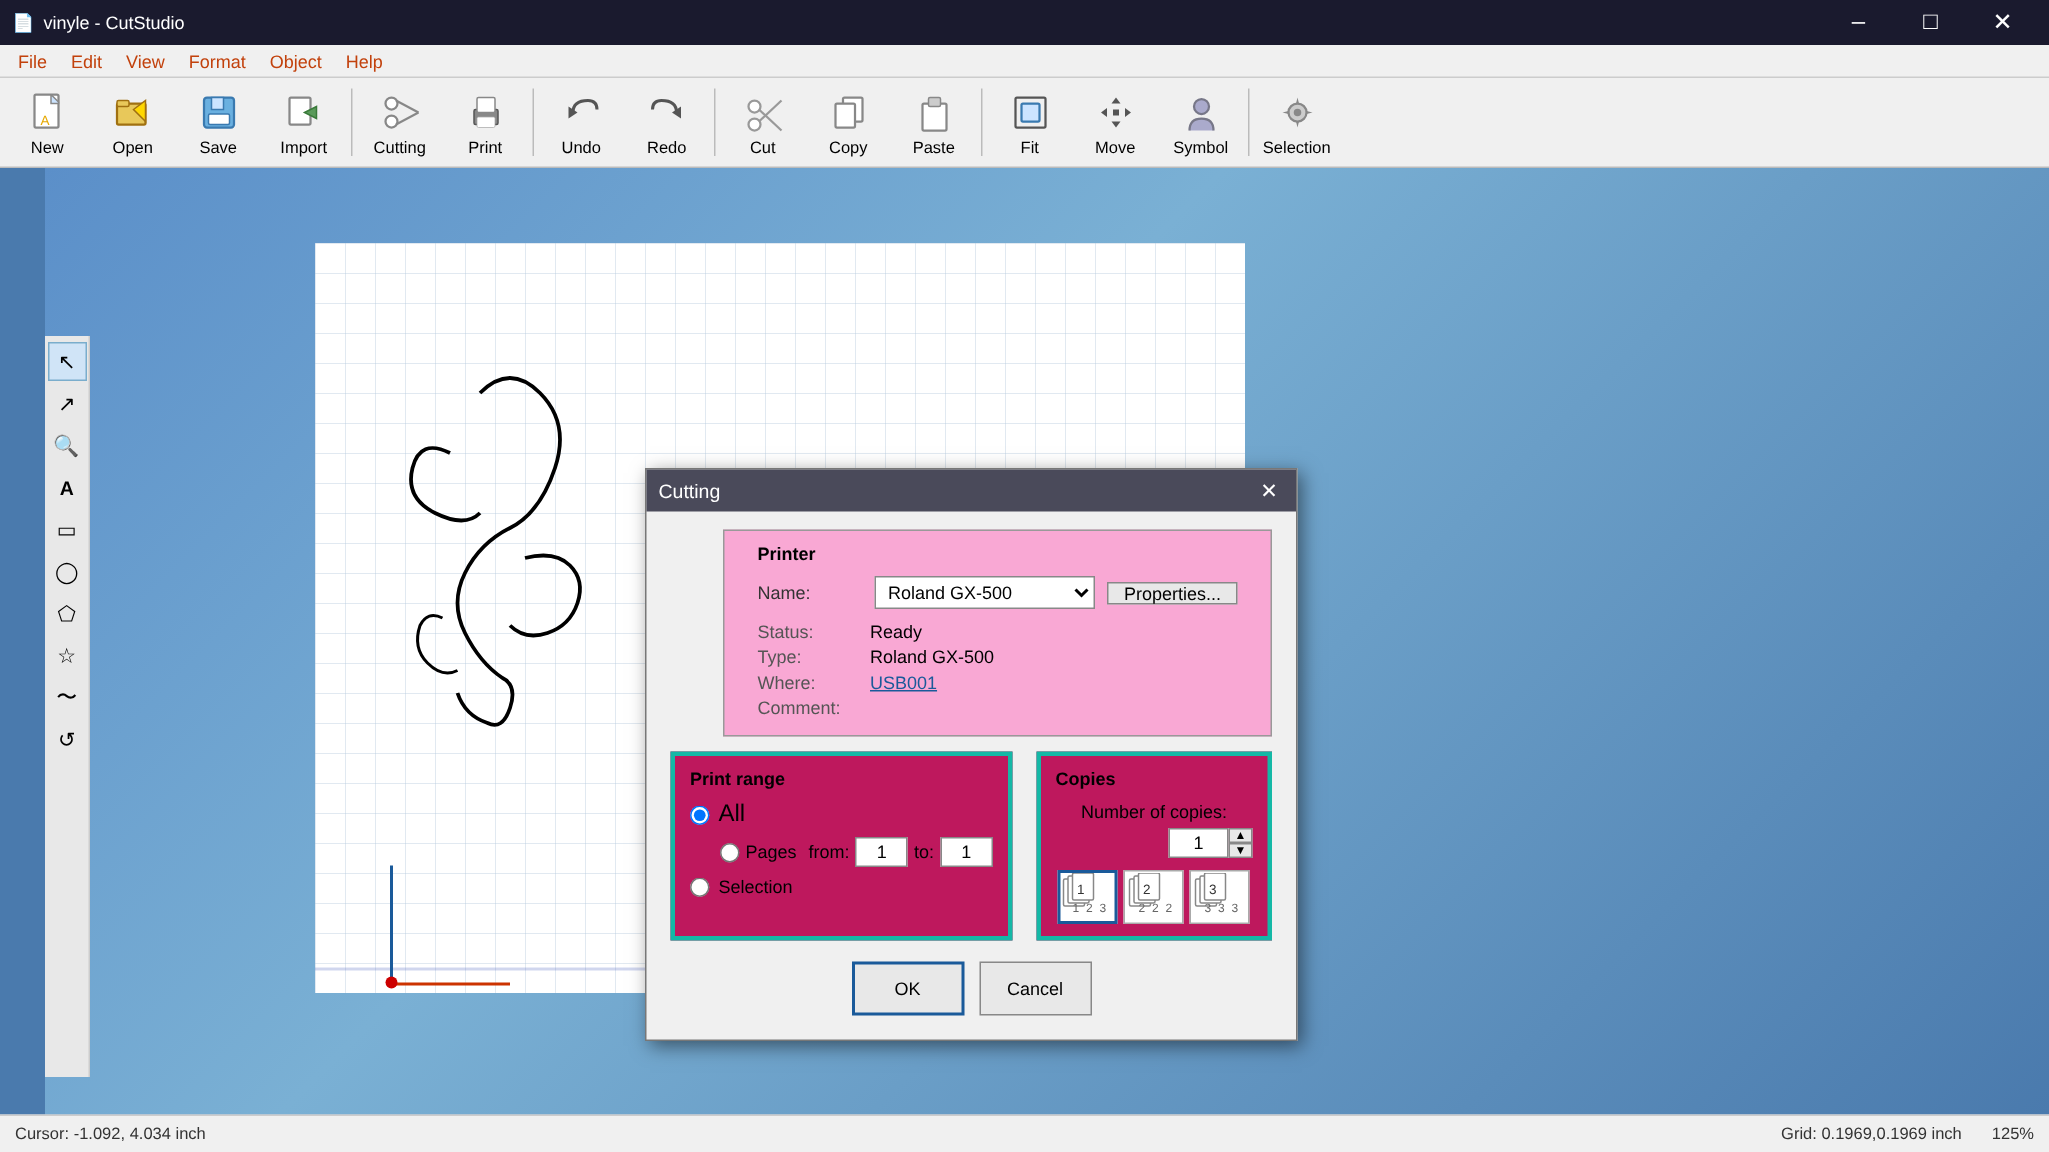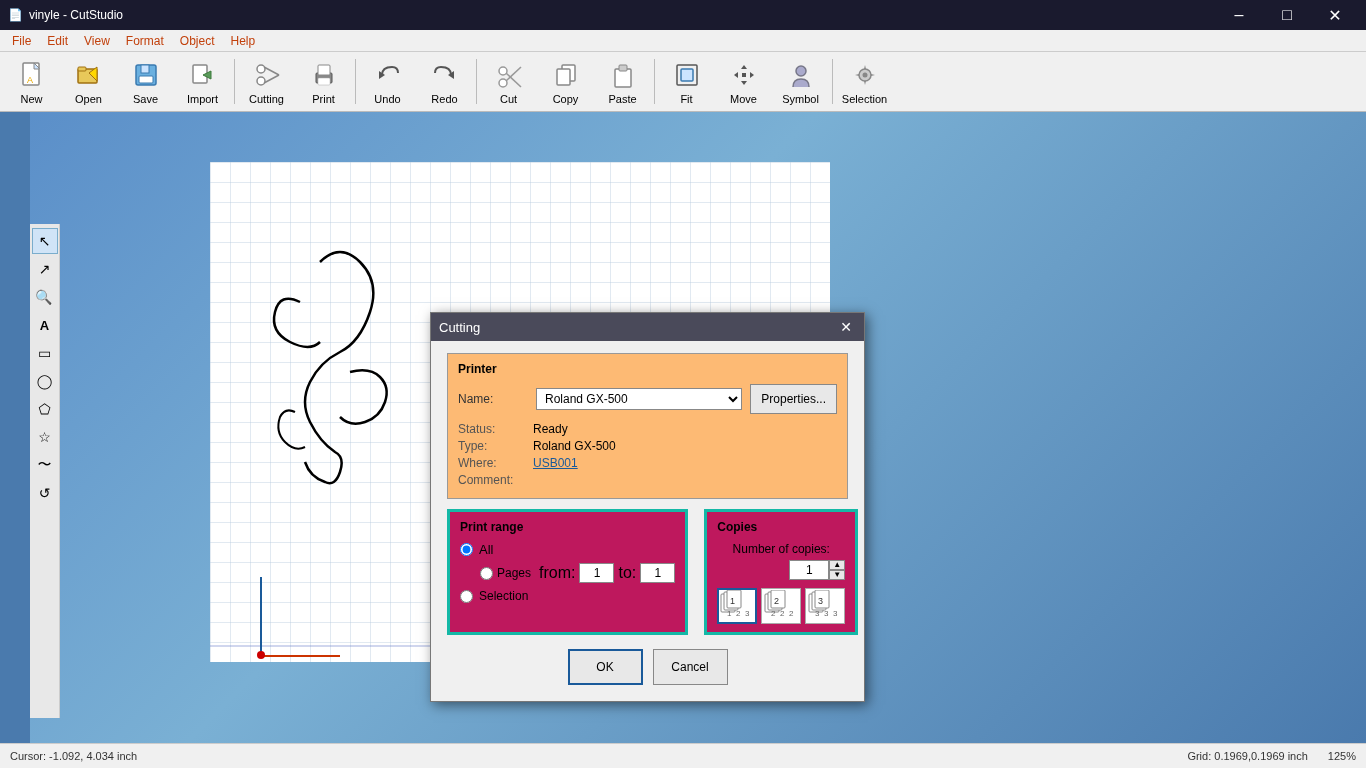--- a/index.html
+++ b/index.html
@@ -189,23 +189,24 @@
 
     
     .section-label {
       font-size: 12px;
       font-weight: 600;
       color: #000;
       margin-bottom: 8px;
     }
     .printer-box {
       border: 1px solid #999;
-      padding: 8px 10px;
+      padding: 8px 22px;
       margin-bottom: 10px;
-      background: #fdba74;
+      background: #f9a8d4;
+      margin-left: 35px;
     }
     .printer-row-label {
       width: 70px;
       font-size: 12px;
       color: #333;
     }
     .printer-name-row {
       display: flex;
       align-items: center;
       gap: 8px;
@@ -213,21 +214,21 @@
     }
     select.printer-select {
       flex: 1;
       height: 22px;
       font-size: 12px;
       border: 1px solid #888;
       background: #fff;
       padding: 0 4px;
     }
     .properties-btn {
-      height: 30px;
+      height: 15px;
       padding: 0 10px;
       font-size: 12px;
       border: 1px solid #888;
       background: #e8e8e8;
       cursor: pointer;
     }
 
     
     .info-row {
       display: flex;
@@ -273,21 +274,21 @@
     .range-box { flex: 1; }
     .copies-box { width: 175px; }
 
     .radio-row {
       display: flex;
       align-items: center;
       gap: 6px;
       margin-bottom: 6px;
     }
     .radio-row input[type="radio"] { margin: 0; }
-    .radio-row label { font-size: 13px; }
+    .radio-row label { font-size: 16px; }
 
     .pages-row {
       display: flex;
       align-items: center;
       gap: 4px;
       margin-bottom: 6px;
       padding-left: 20px;
     }
     .pages-row input[type="radio"] { margin: 0; }
     .pages-row label { font-size: 12px; }
@@ -297,21 +298,21 @@
       gap: 4px;
       margin-left: 4px;
     }
     .pages-row input[type="text"] {
       width: 35px;
       height: 20px;
       border: 1px solid #888;
       font-size: 12px;
       text-align: center;
     }
-    .pages-row span { font-size: 16px; text-align: right; }
+    .pages-row span { font-size: 12px; text-align: right; }
 
     .selection-row {
       display: flex;
       align-items: center;
       gap: 6px;
       padding-left: 0px;
     }
     .selection-row input[type="radio"] { margin: 0; }
     .selection-row label { font-size: 12px; }
 

